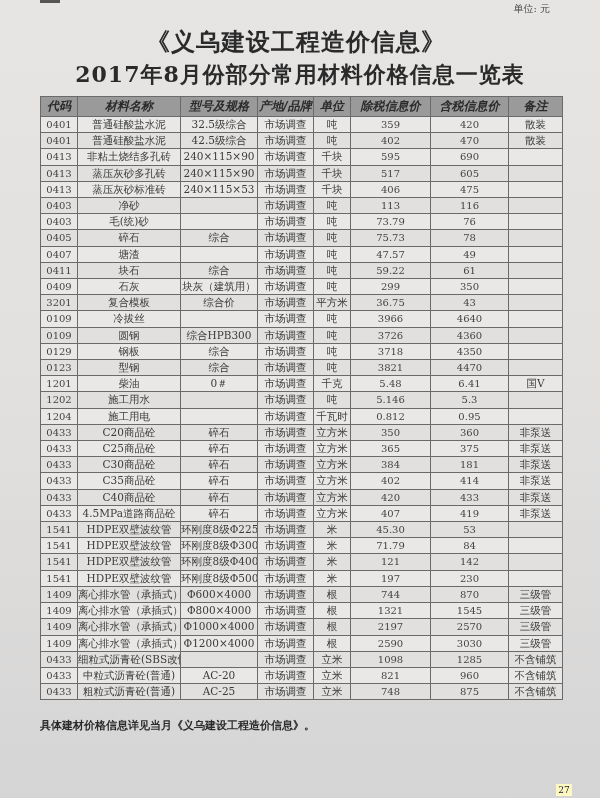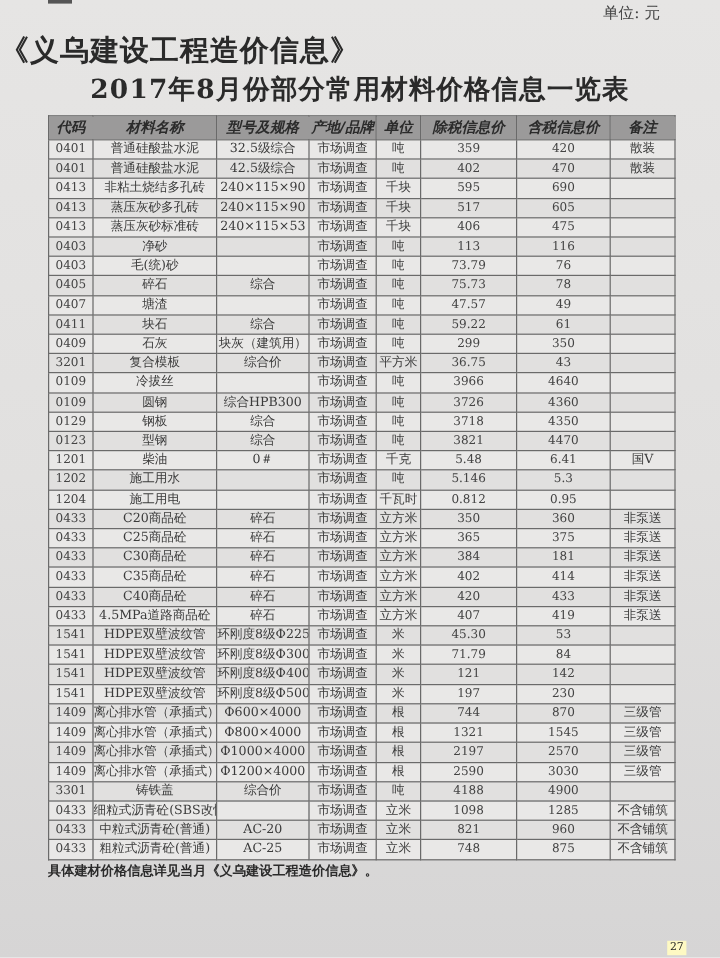--- a/index.html
+++ b/index.html
@@ -7,24 +7,24 @@
     width:600px; height:798px; overflow:hidden;
     background: linear-gradient(180deg, #e6e5e4 0%, #e1e0df 50%, #d6d5d5 100%);
     font-family: "DejaVu Serif", "Liberation Serif", serif;
     color:#3b3b3b;
     position:relative;
   }
   .topbar {
     position:absolute; left:40px; top:0; width:20px; height:3px; background:#555;
   }
   .unit {
-    position:absolute; right:50px; top:2px; font-size:13px; color:#444;
+    position:absolute; right:50px; top:2px; font-size:10px; color:#444;
   }
   .title1 {
-    position:absolute; left:0; width:592px; top:26px; text-align:left;
+    position:absolute; left:0; width:592px; top:26px; text-align:center;
     font-size:24px; font-weight:bold; color:#2a2a2a; letter-spacing:1px;
   }
   .title2 {
     position:absolute; left:0; width:600px; top:60px; text-align:center;
     font-size:22px; font-weight:bold; color:#2a2a2a; letter-spacing:1px;
   }
   table.price {
     position:absolute; left:40px; top:96px; width:522px;
     border-collapse:collapse; table-layout:fixed;
     font-size:10.5px;
@@ -407,30 +407,20 @@
         <td class="code">1409</td>
         <td>离心排水管（承插式）</td>
         <td>Φ1200×4000</td>
         <td>市场调查</td>
         <td>根</td>
         <td class="num">2590</td>
         <td class="num">3030</td>
         <td>三级管</td>
       </tr>
       <tr>
-        <td class="code">3301</td>
-        <td>铸铁盖</td>
-        <td>综合价</td>
-        <td>市场调查</td>
-        <td>吨</td>
-        <td class="num">4188</td>
-        <td class="num">4900</td>
-        <td></td>
-      </tr>
-      <tr>
         <td class="code">0433</td>
         <td>细粒式沥青砼(SBS改性)</td>
         <td></td>
         <td>市场调查</td>
         <td>立米</td>
         <td class="num">1098</td>
         <td class="num">1285</td>
         <td>不含铺筑</td>
       </tr>
       <tr>

